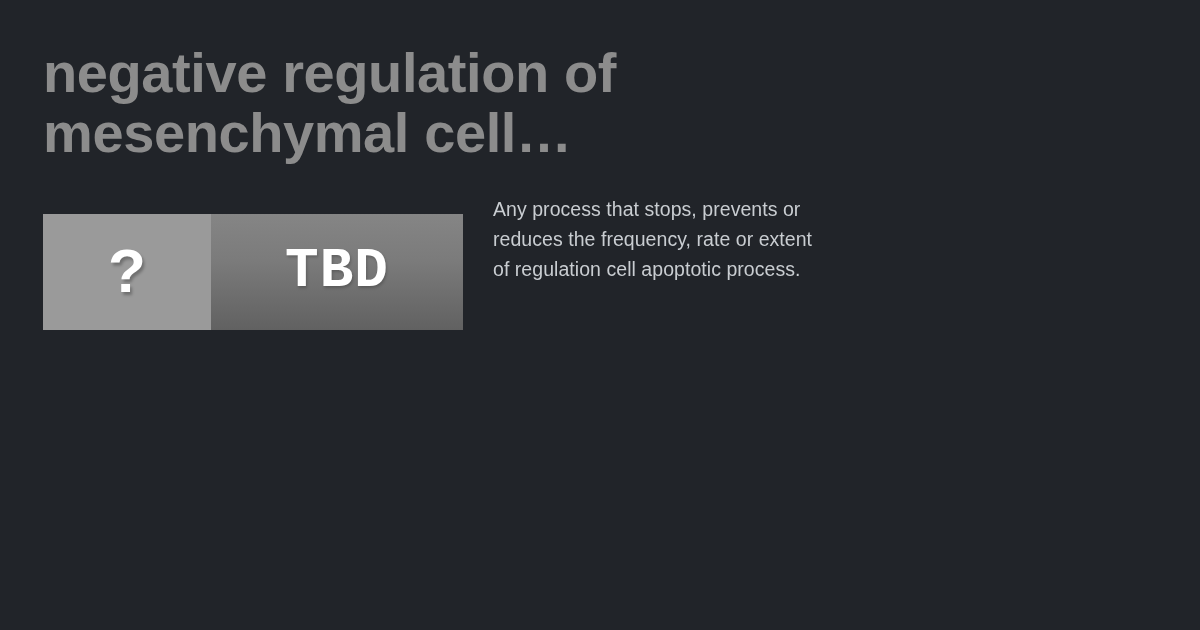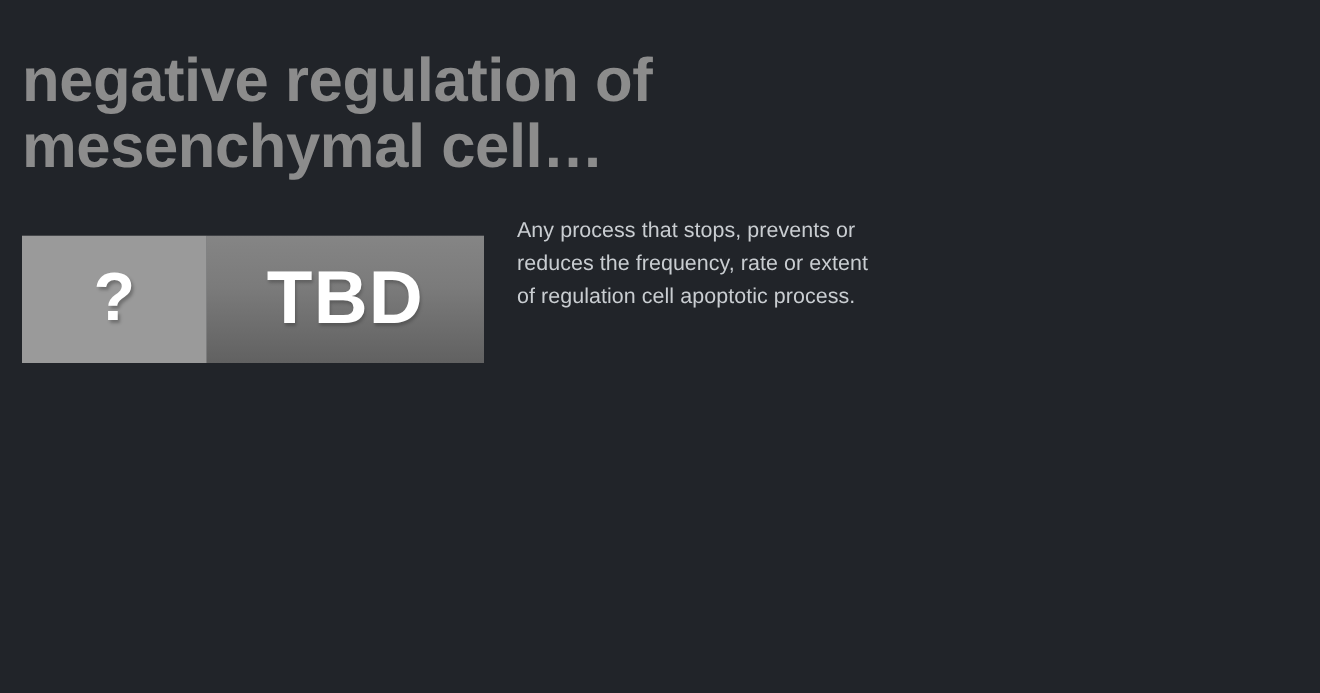--- a/index.html
+++ b/index.html
@@ -12,21 +12,21 @@
     height: 630px;
     background: #212429;
     font-family: "Liberation Sans", sans-serif;
     overflow: hidden;
     position: relative;
     -webkit-font-smoothing: antialiased;
   }
 
   .card {
     position: absolute;
-    left: 20px;
+    left: 43px;
     top: 0;
     width: 1128px;
     height: 630px;
   }
 
   
   .page-title {
     position: absolute;
     left: 0;
     top: 43px;
@@ -82,22 +82,22 @@
     font-family: "Liberation Sans", sans-serif;
     font-size: 62px;
     font-weight: 700;
     color: #ffffff;
     line-height: 1;
     margin-top: -2px;
     text-shadow: 2px 3px 3px rgba(0,0,0,0.28);
     user-select: none;
   }
   .thumb-tbd {
-    font-family: Liberation Sans, sans-serif;
-    font-size: 68px;
+    font-family: Liberation Mono, monospace;
+    font-size: 56px;
     font-weight: 700;
     color: #ffffff;
     line-height: 1;
     letter-spacing: 1px;
     margin-top: -2px;
     text-shadow: 1px 2px 3px rgba(0,0,0,0.22);
     user-select: none;
   }
 
   

